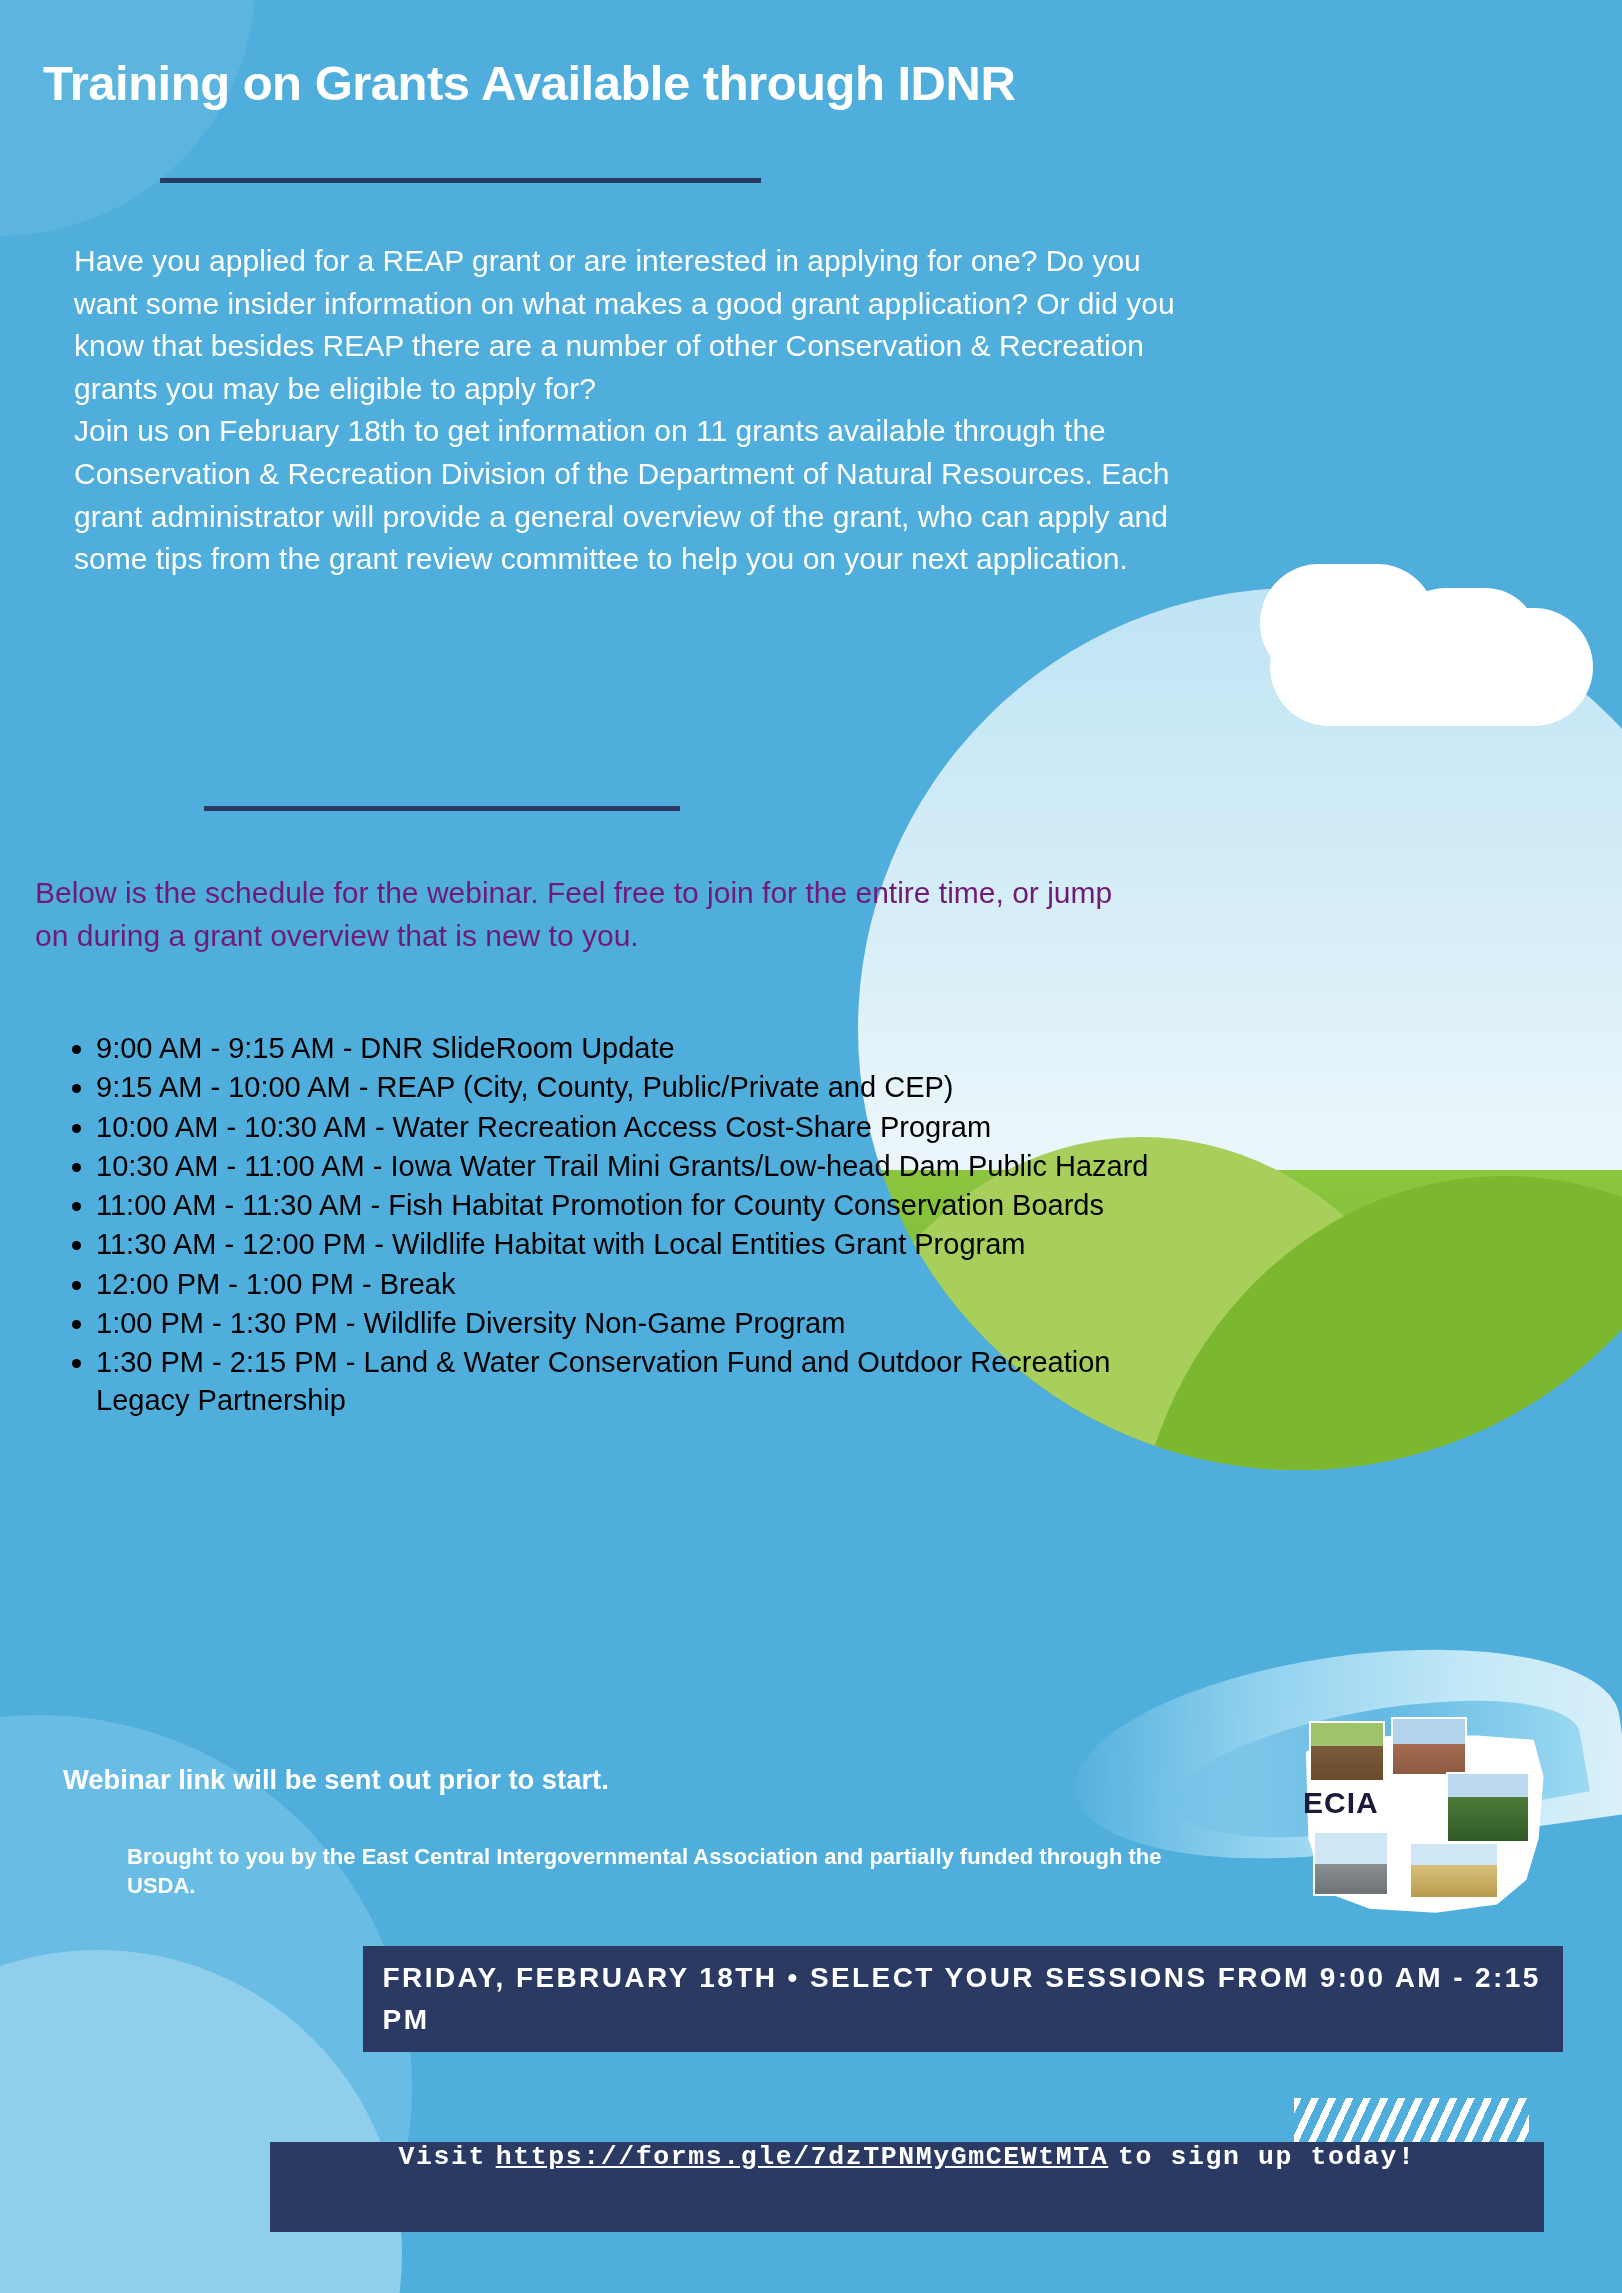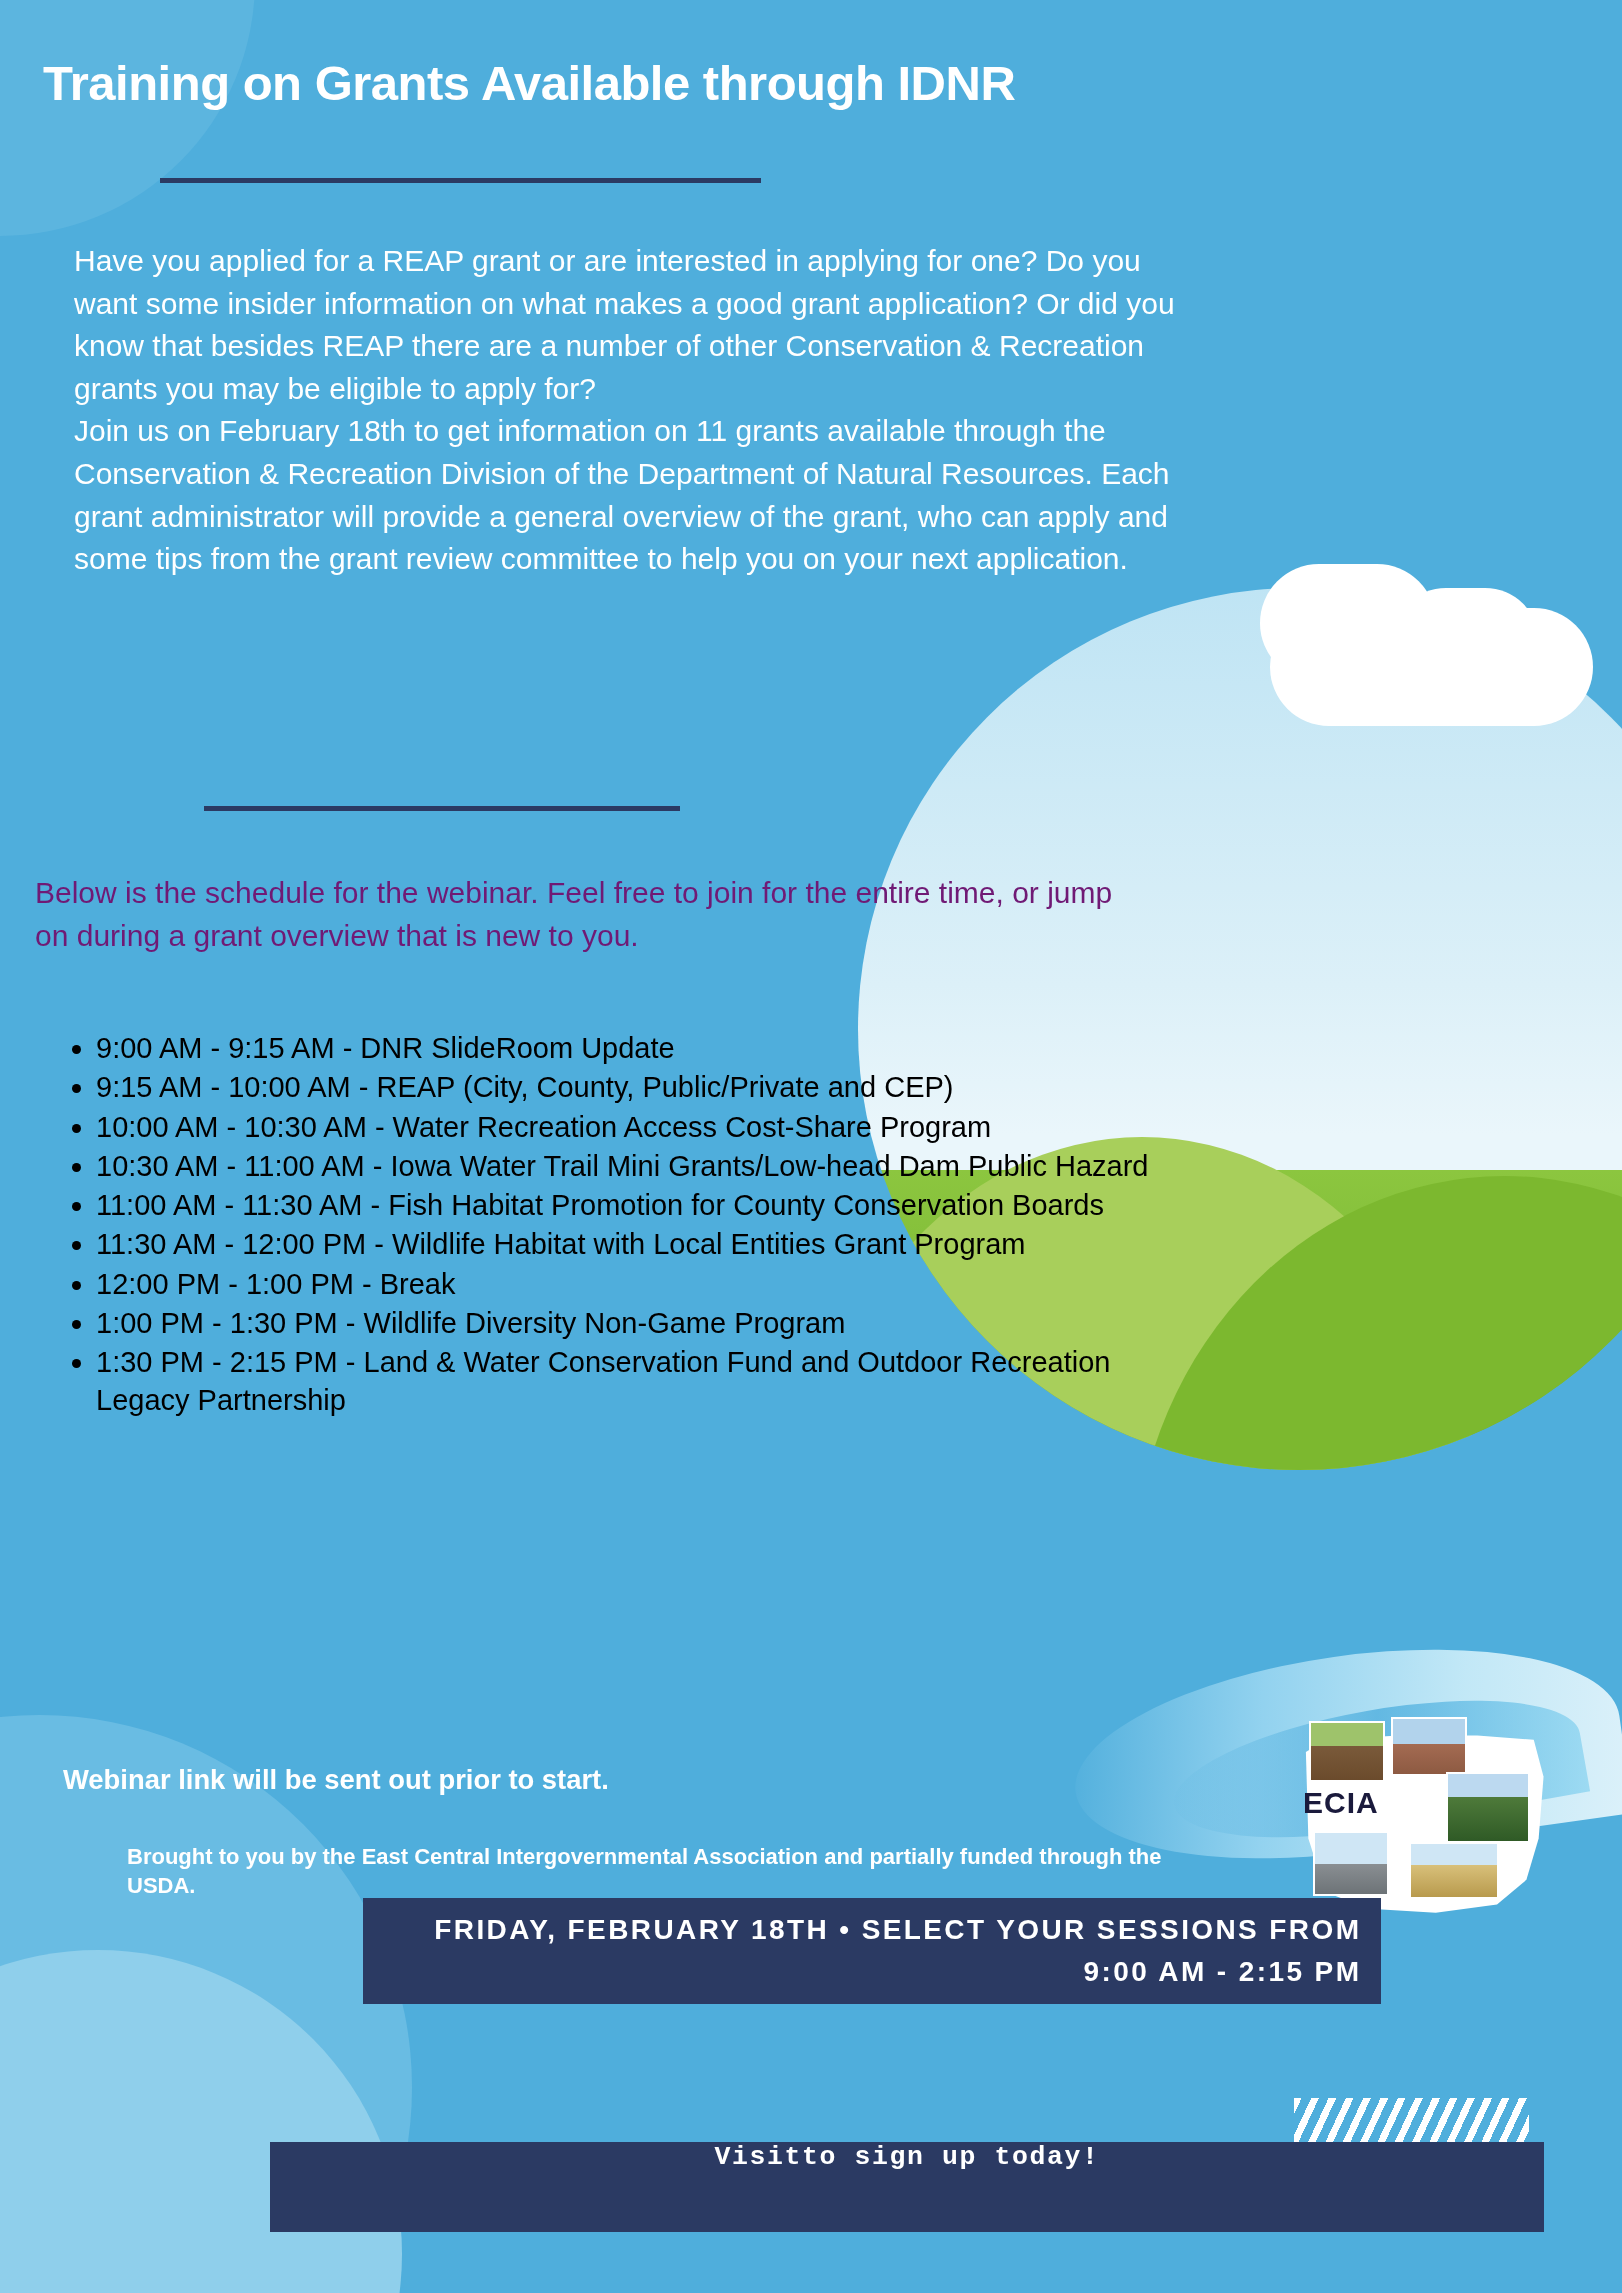--- a/index.html
+++ b/index.html
@@ -197,28 +197,28 @@
   
   .stripes {
     position: absolute;
     right: 93px; top: 2098px;
     width: 235px; height: 118px;
     background: repeating-linear-gradient(115deg, #ffffff 0 6.9px, #4FAEDC 6.9px 15.7px);
   }
 
   .banner-date {
     position: absolute;
-    left: 363px; top: 1898px;
-    width: 1018px; height: 106px;
+    left: 363px; top: 1946px;
+    width: 1200px; height: 106px;
     background: #2B3A63;
     color: #ffffff;
     display: flex;
     align-items: center;
     justify-content: center;
-    text-align: right;
+    text-align: left;
     font-size: 28px;
     font-weight: bold;
     letter-spacing: 2.4px;
     line-height: 1.5;
     padding: 0 19.6px;
   }
 
   .banner-link {
     position: absolute;
     left: 270px; top: 2142px;
@@ -296,18 +296,19 @@
       <div class="ph ph3"></div>
       <div class="ph ph4"></div>
       <div class="ph ph5"></div>
       <div class="word">ECIA</div>
     </div>
 
     <div class="banner-date">FRIDAY, FEBRUARY 18TH  • SELECT YOUR SESSIONS FROM 9:00 AM - 2:15 PM</div>
 
     <div class="banner-link">
       <span>Visit</span>
+      <a href="#">https://forms.gle/7dzTPNMyGmCEWtMTA</a>
       <span>to sign up today!</span>
     </div>
 
   </div>
 </div>
 
 
 </body></html>

